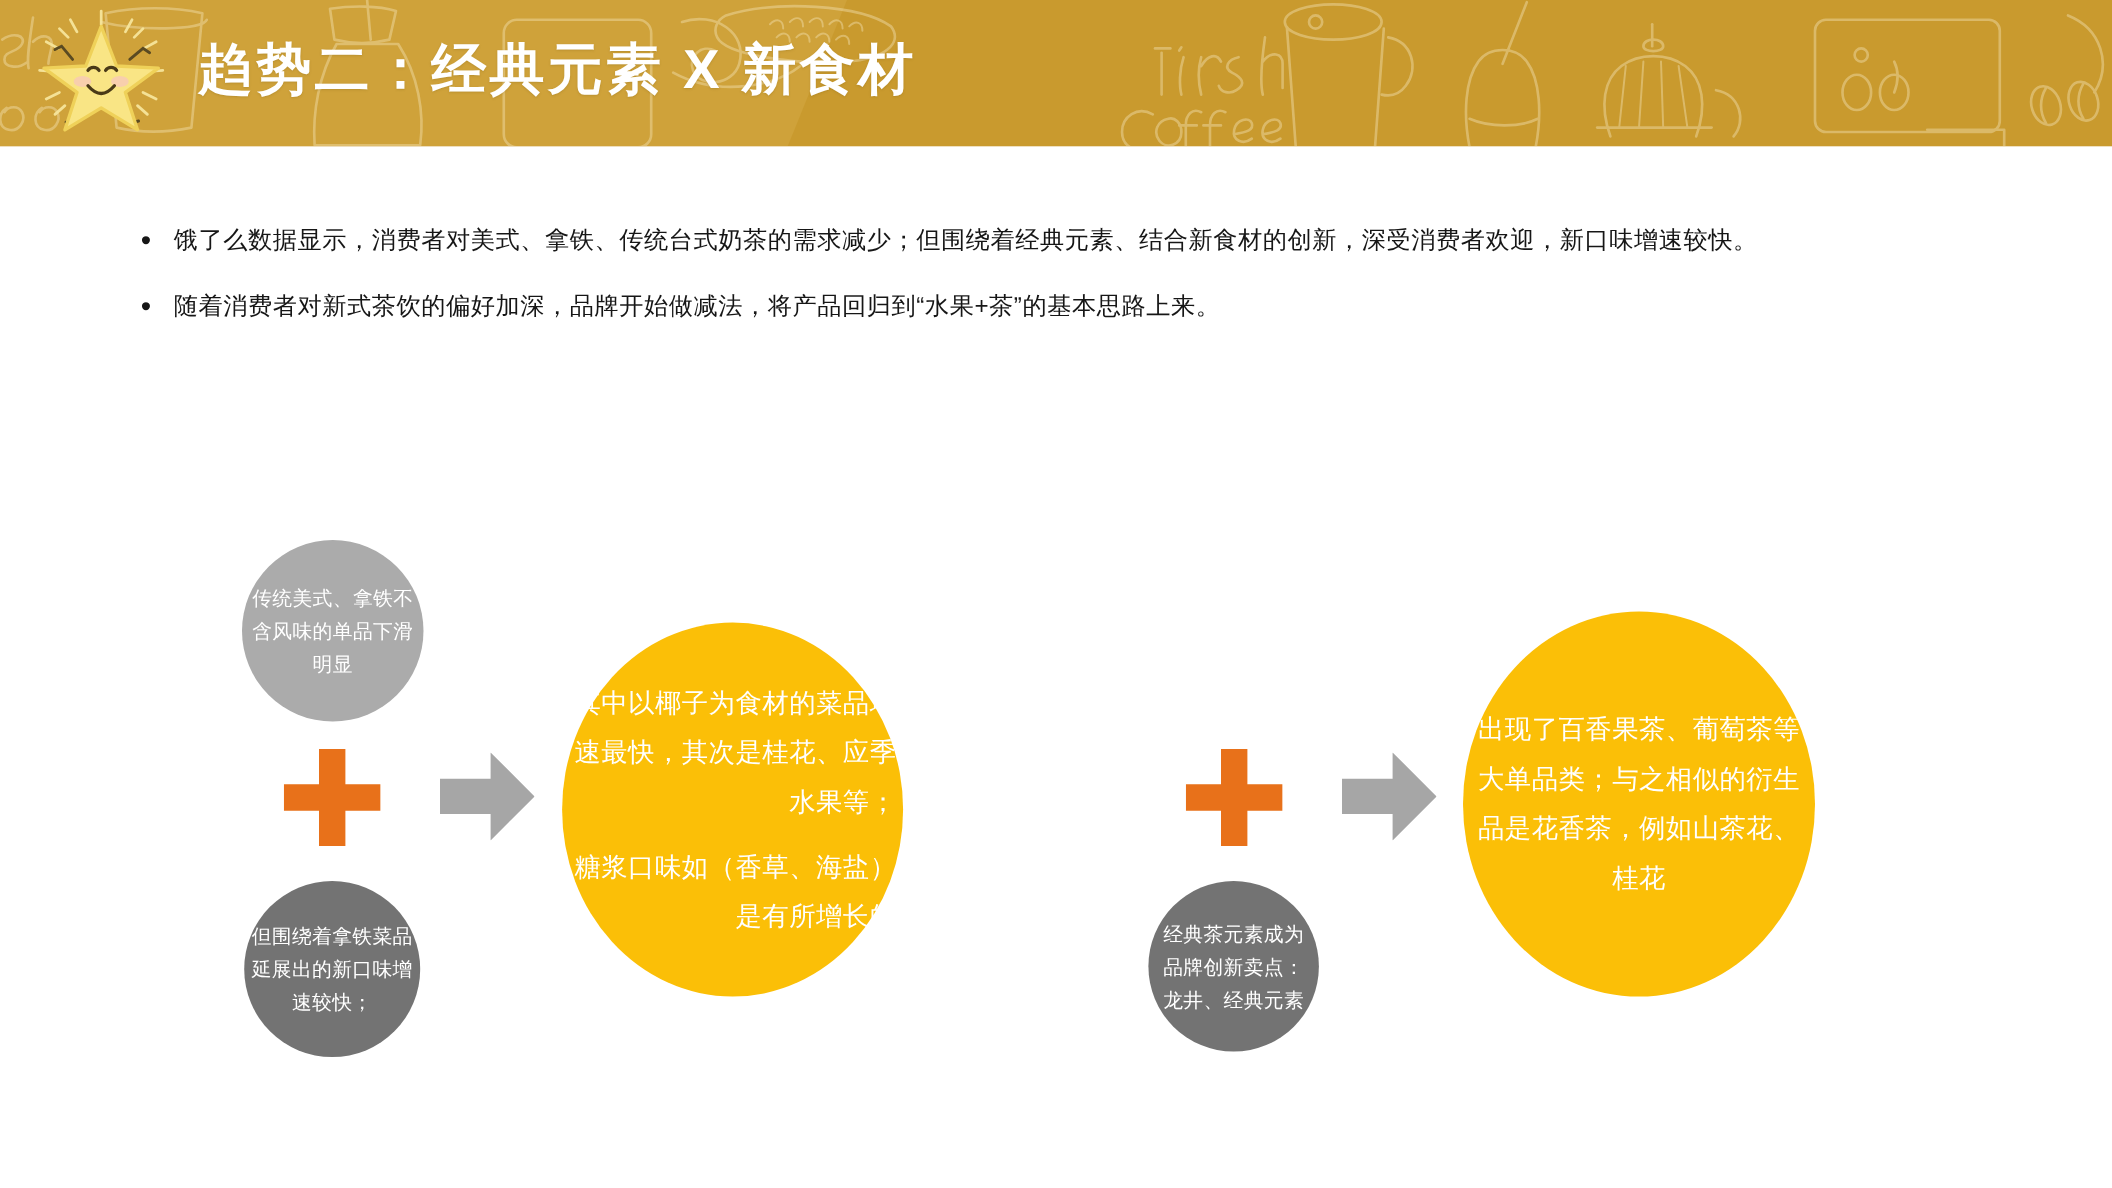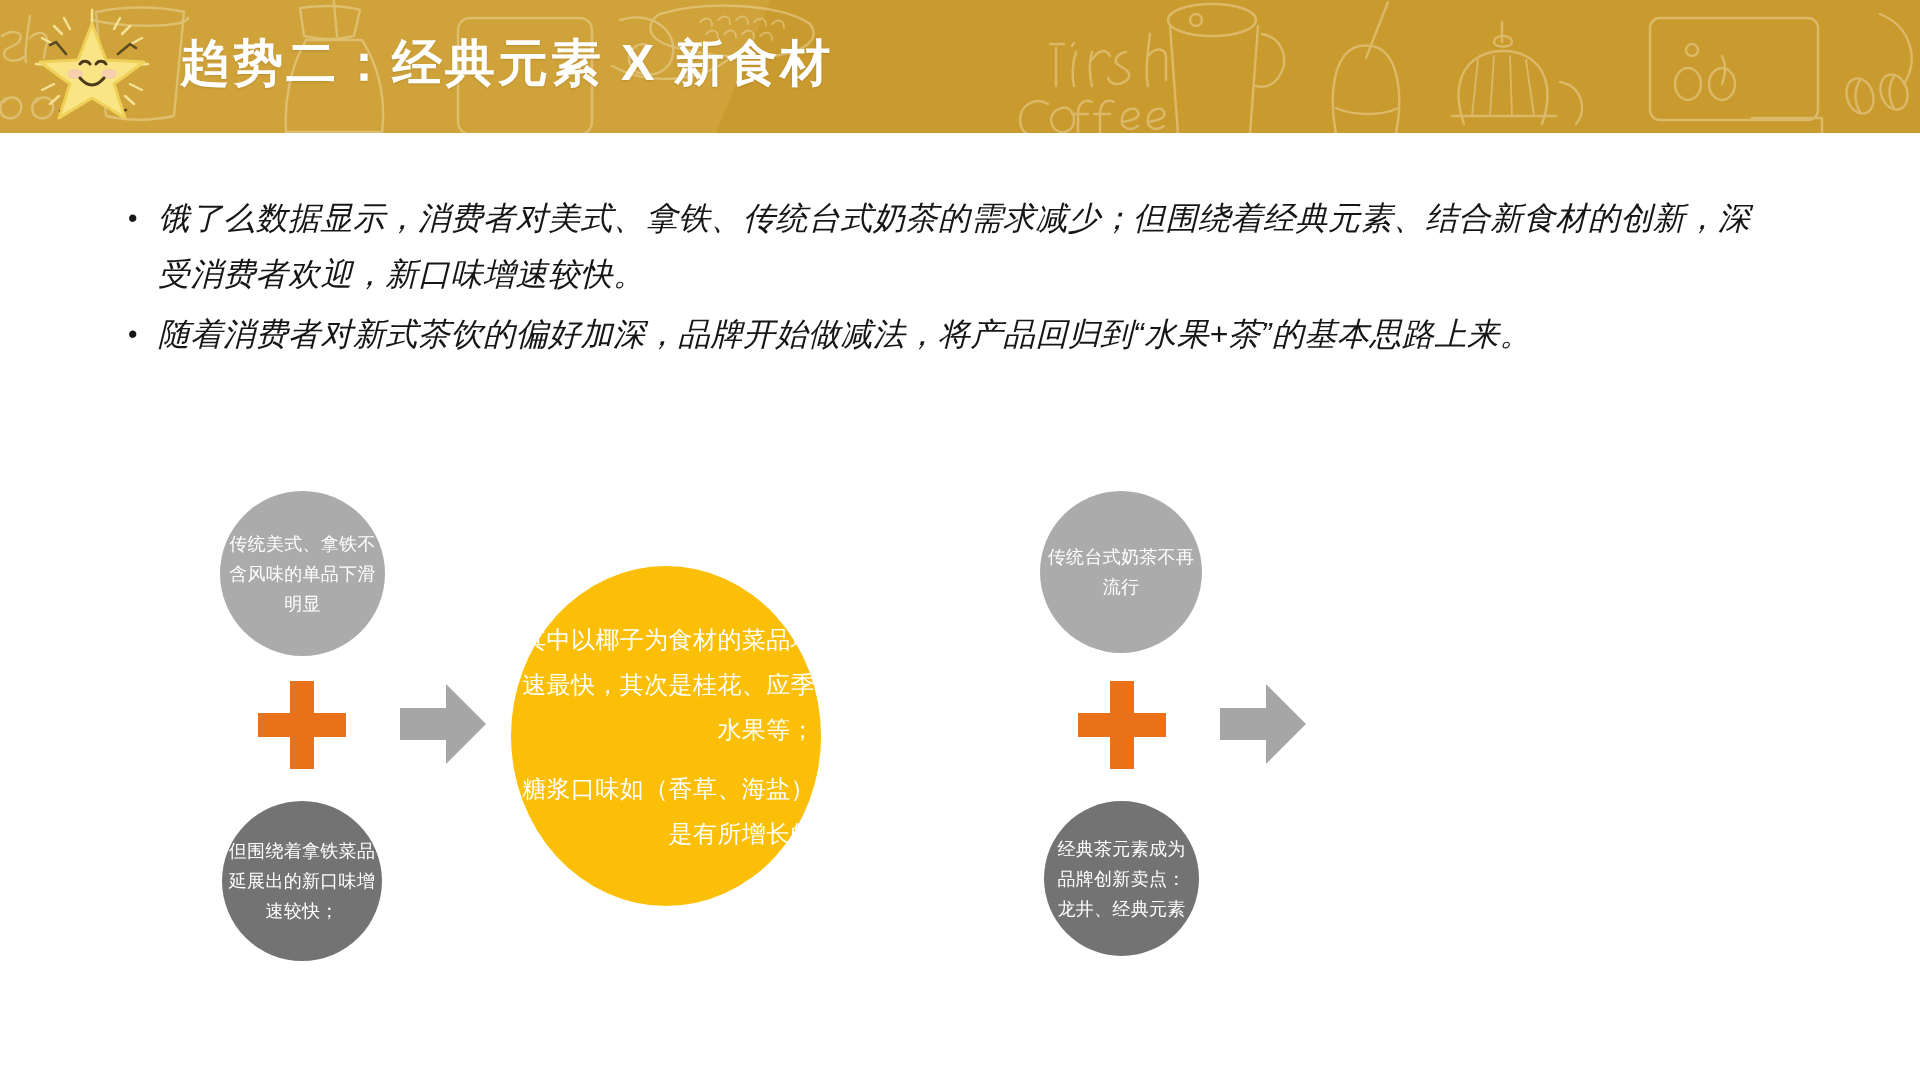--- a/index.html
+++ b/index.html
@@ -78,26 +78,25 @@
   }
   .bullet-dot {
     width: 30px;
     flex: 0 0 30px;
     font-size: 27px;
     line-height: 56px;
     color: #161616;
     text-align: left;
   }
   .bullet-text {
-    font-size: 32px;
+    font-size: 22px;
     line-height: 56px;
     color: #161616;
     letter-spacing: 0.5px;
     max-width: 1620px;
-    font-style: italic;
   }
 
   
   #diagram { position: absolute; left: 0; top: 0; width: 1920px; height: 1080px; margin-top: 36px; }
 
   .group { position: absolute; top: 0; width: 760px; height: 1080px; }
 
   .ellipse {
     position: absolute;
     display: flex;
@@ -305,36 +304,38 @@
       <div class="ellipse e-yellow e-big" style="left:511px; top:530px; width:310px; height:340px;text-align:right;">
         <div class="inner">
           <div class="para">其中以椰子为食材的菜品增速最快，其次是桂花、应季水果等；</div>
           <div class="para">糖浆口味如（香草、海盐）是有所增长的</div>
         </div>
       </div>
     </div>
 
     <div class="group" style="left:830px">
 
-      <div class="ellipse e-gray e-small" style="left:210px; top:455px; width:162px; height:162px;">
-        <div class="inner">传统台式奶茶不再流行</div>
-      </div>
 
       <div class="plus-icon" style="left:248px; top:645px; width:88px; height:88px;">
         <svg width="88" height="88" viewBox="0 0 88 88" xmlns="http://www.w3.org/2000/svg">
           <path d="M32 0 h24 v32 h32 v24 h-32 v32 h-24 v-32 h-32 v-24 h32 z" fill="#e8711a"></path>
         </svg>
       </div>
 
       <div class="ellipse e-orange e-small" style="left:214px; top:765px; width:155px; height:155px;">
         <div class="inner">经典茶元素成为品牌创新卖点：龙井、经典元素</div>
       </div>
 
       <div class="arrow-icon" style="left:390px; top:648px; width:86px; height:80px;">
         <svg width="86" height="80" viewBox="0 0 86 80" xmlns="http://www.w3.org/2000/svg">
           <path d="M0 24 h46 v-24 l40 40 l-40 40 v-24 h-46 z" fill="#a6a6a6"></path>
         </svg>
       </div>
 
+      <div class="ellipse e-yellow e-big" style="left:500px; top:520px; width:320px; height:350px;">
+        <div class="inner">
+          <div class="para">出现了百香果茶、葡萄茶等大单品类；与之相似的衍生品是花香茶，例如山茶花、桂花</div>
+        </div>
+      </div>
     </div>
 
   </div>
 </div>
 
 </body></html>

